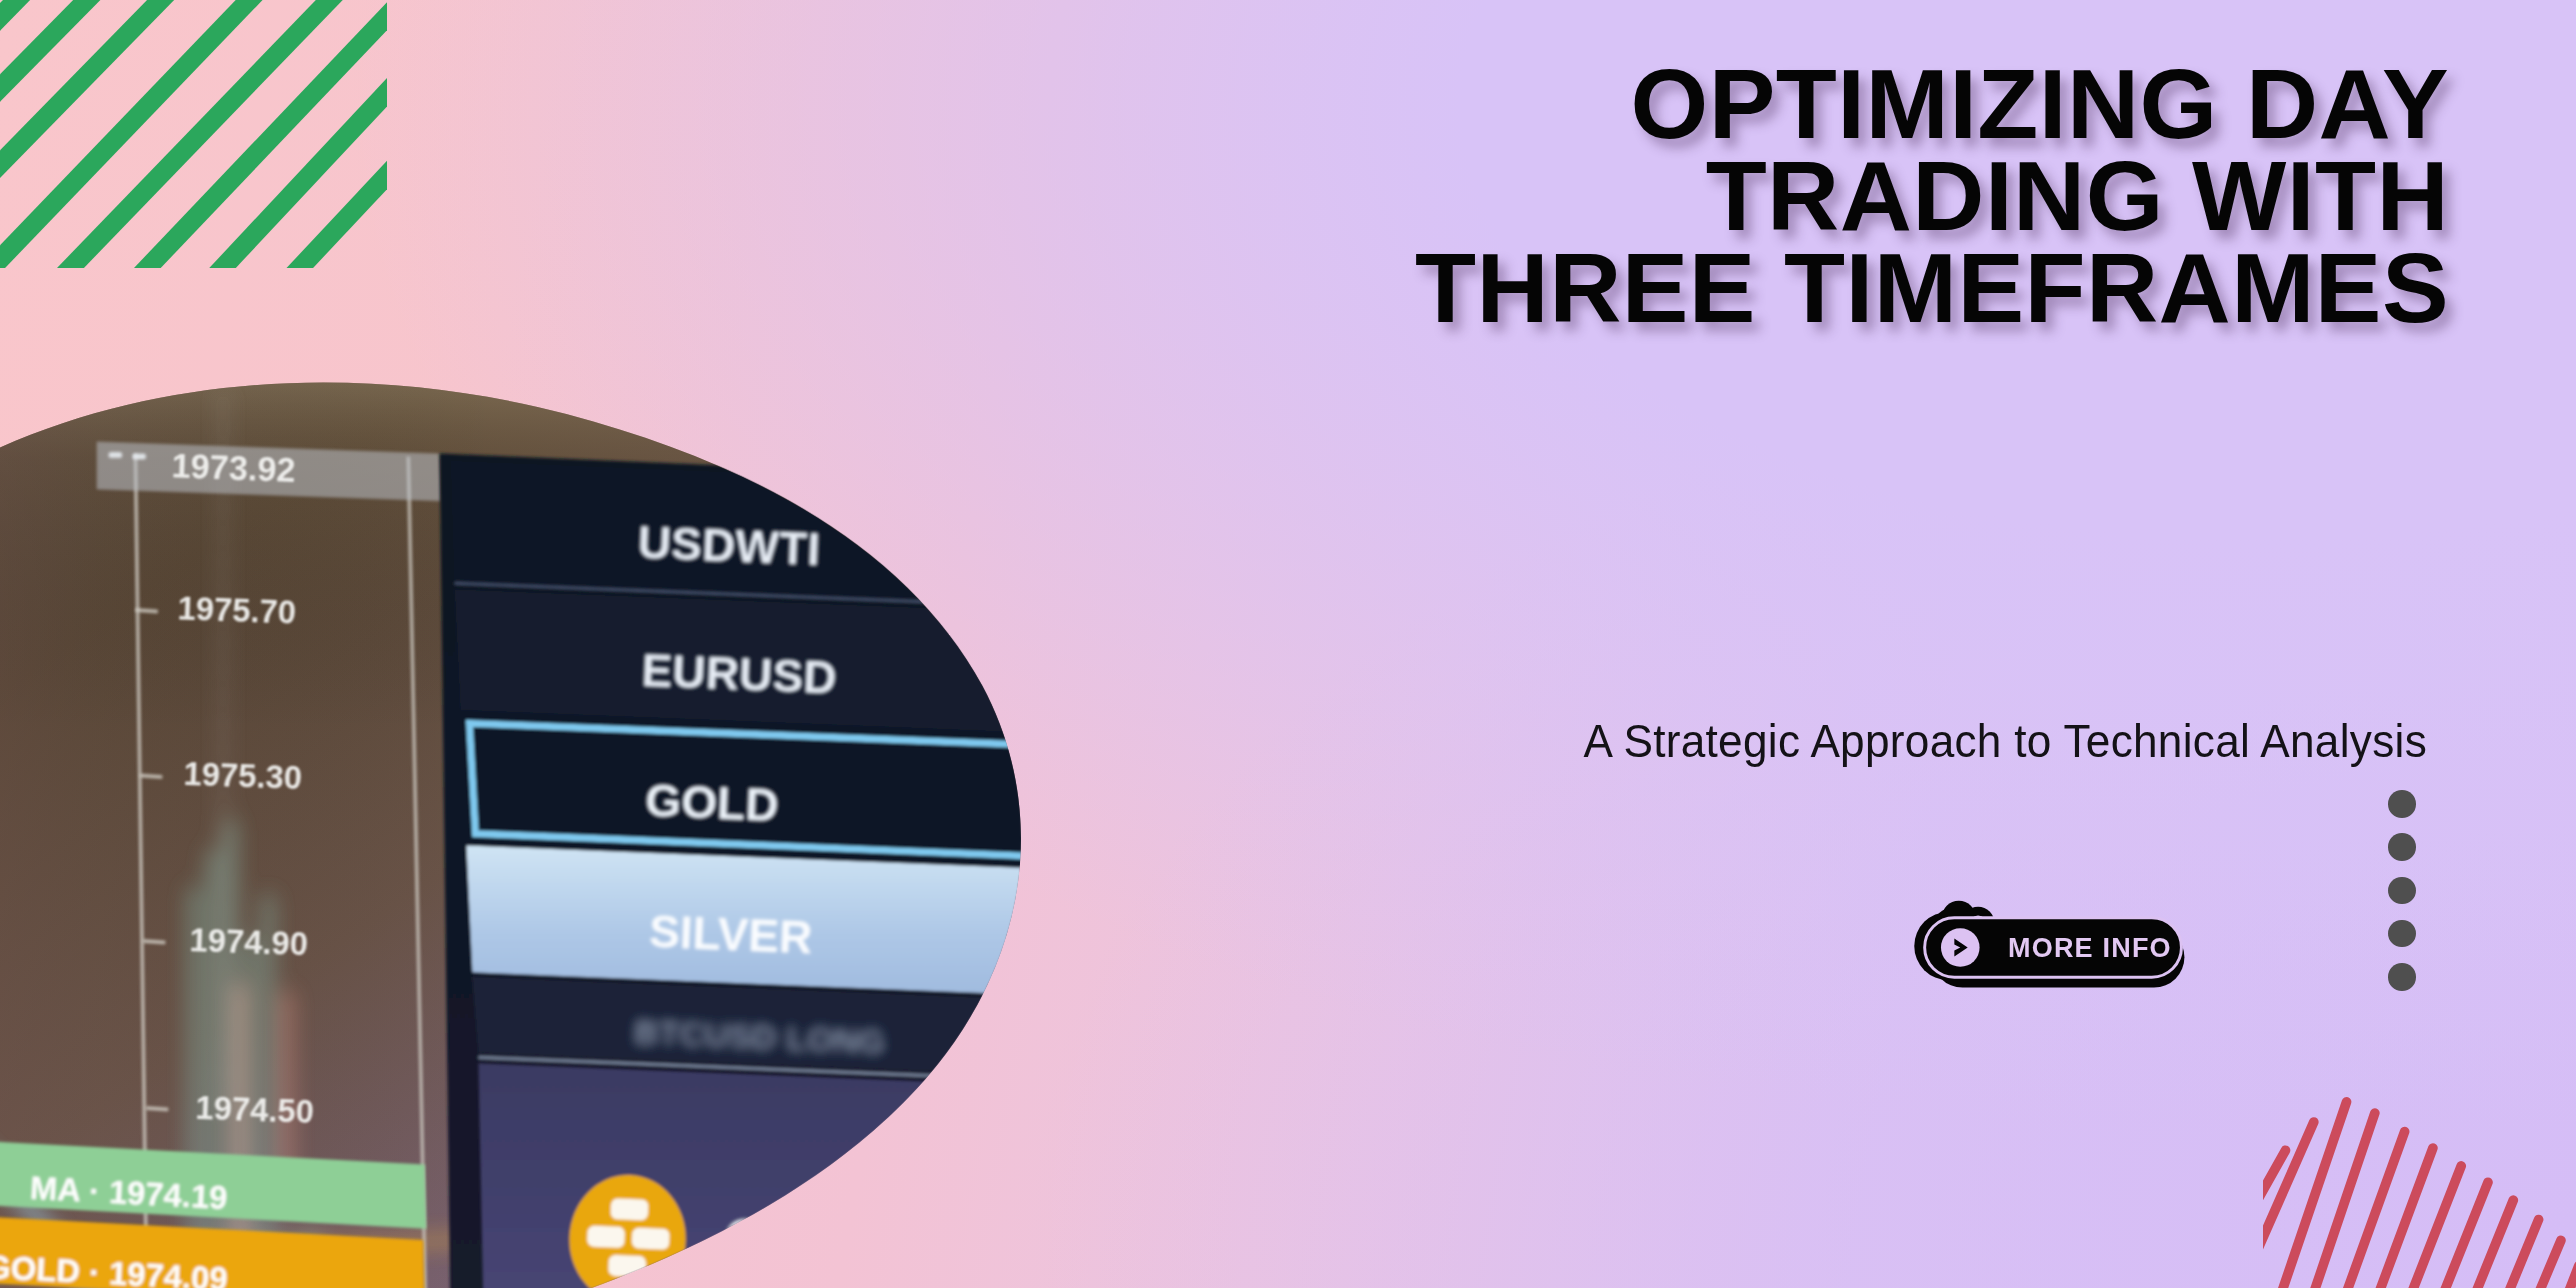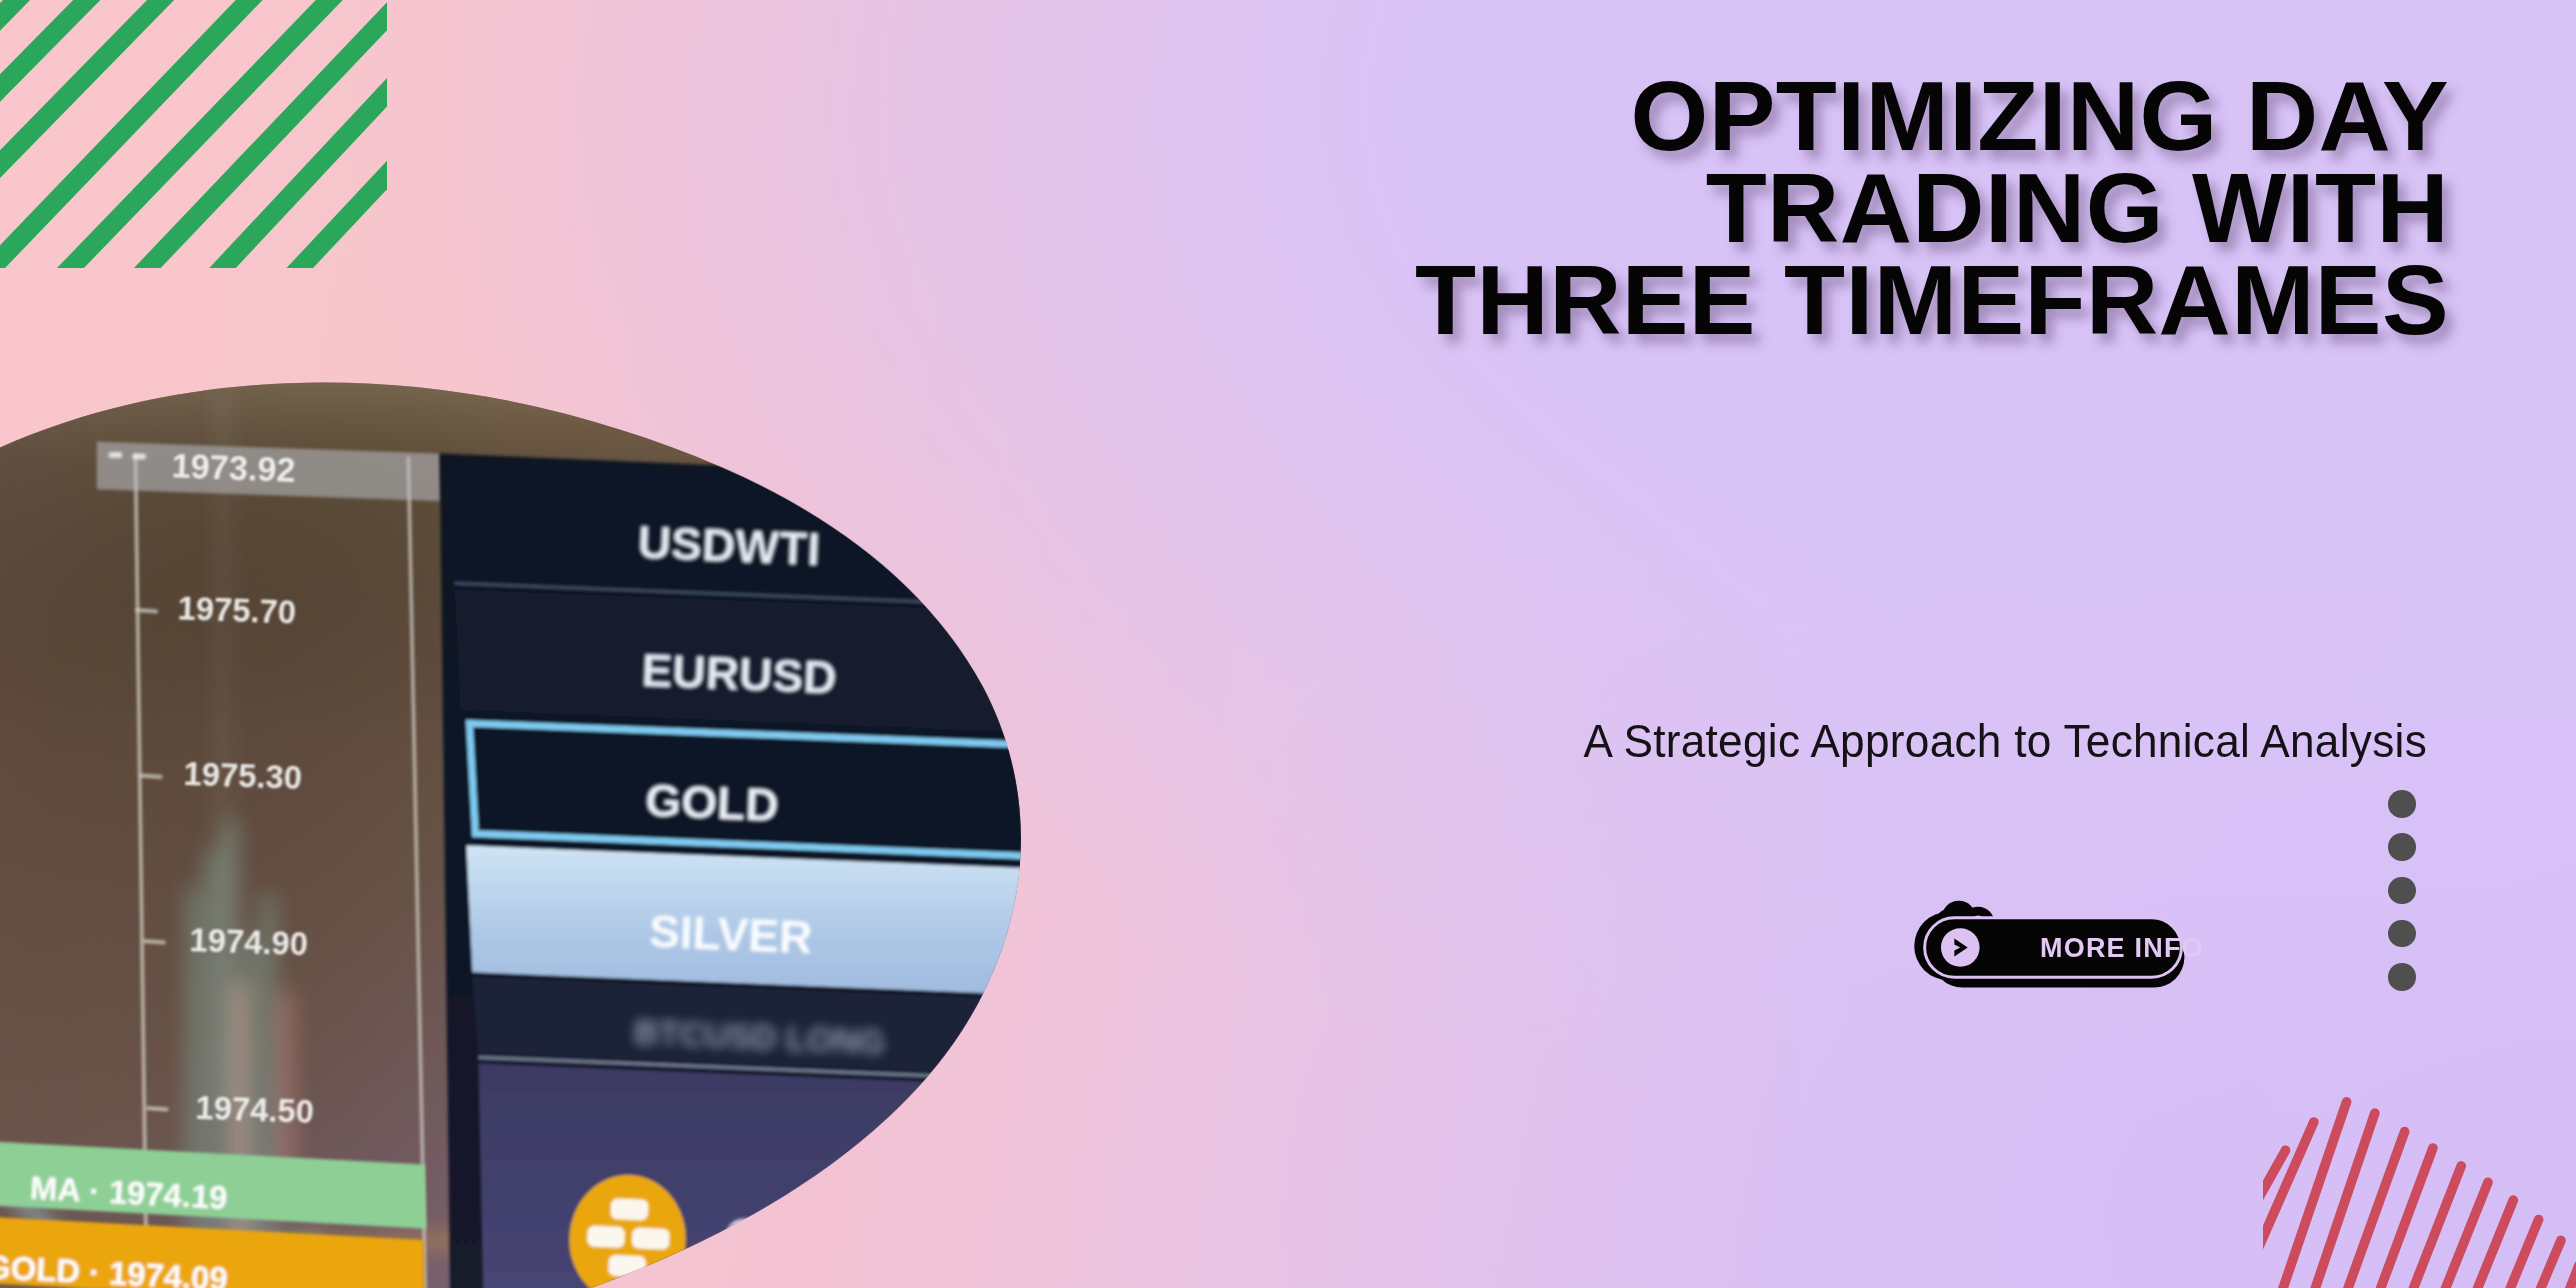--- a/index.html
+++ b/index.html
@@ -40,21 +40,21 @@
   #photo-blob {
     position:absolute; left:-127px; top:373px;
     width:1439px; height:969px;
   }
   #photo-blob svg { display:block; width:100%; height:100%; }
 
   
   #headline {
     position:absolute;
     right:127px;
-    top:70px;
+    top:58px;
     width:1312px;
     text-align:right;
   }
   #headline .hl {
     display:block;
     font-family:"Liberation Sans Narrow","Liberation Sans", sans-serif;
     font-weight:700;
     font-size:98px;
     line-height:0.94;
     letter-spacing:0.4px;
@@ -99,21 +99,21 @@
 
   
   #more-info-button {
     position:absolute;
     left:1912px; top:900px;
     width:291px; height:95px;
   }
   #more-info-button svg { display:block; width:100%; height:100%; }
   #more-info-button .btn-label {
     position:absolute;
-    left:128px; top:33px;
+    left:96px; top:33px;
     font-family:"Liberation Sans Narrow","Liberation Sans", sans-serif;
     font-weight:700;
     font-size:27px;
     letter-spacing:1.2px;
     color:#e2c8f2;
     white-space:nowrap;
     pointer-events:none;
   }
 </style>
 </head>

